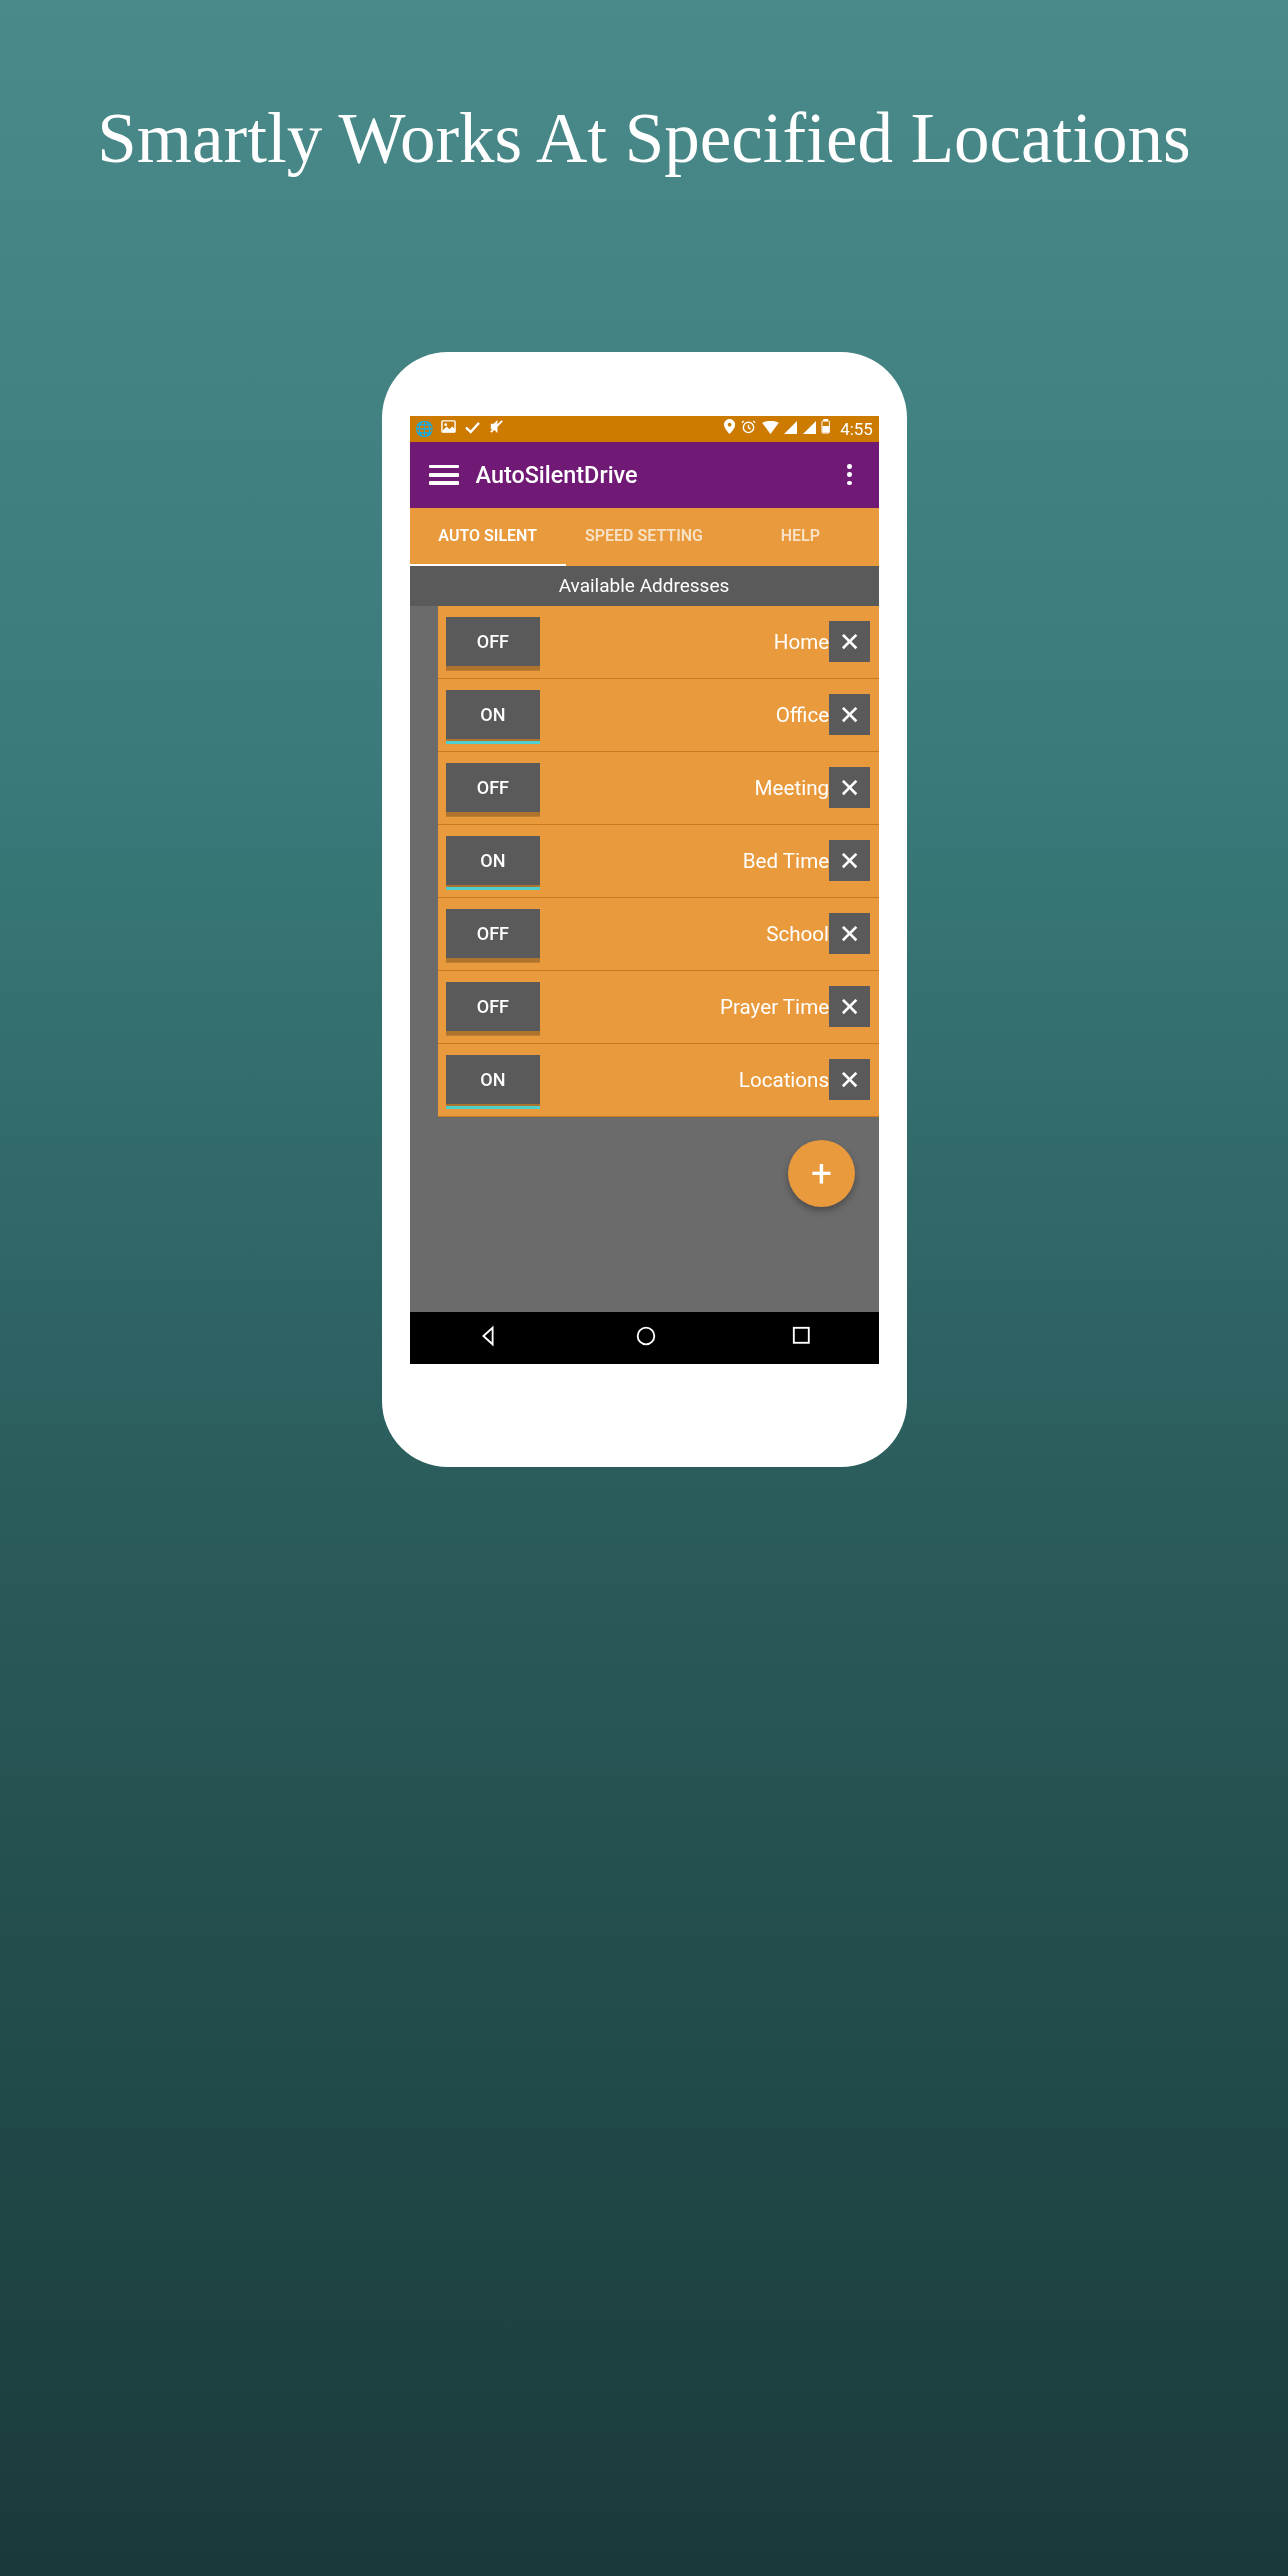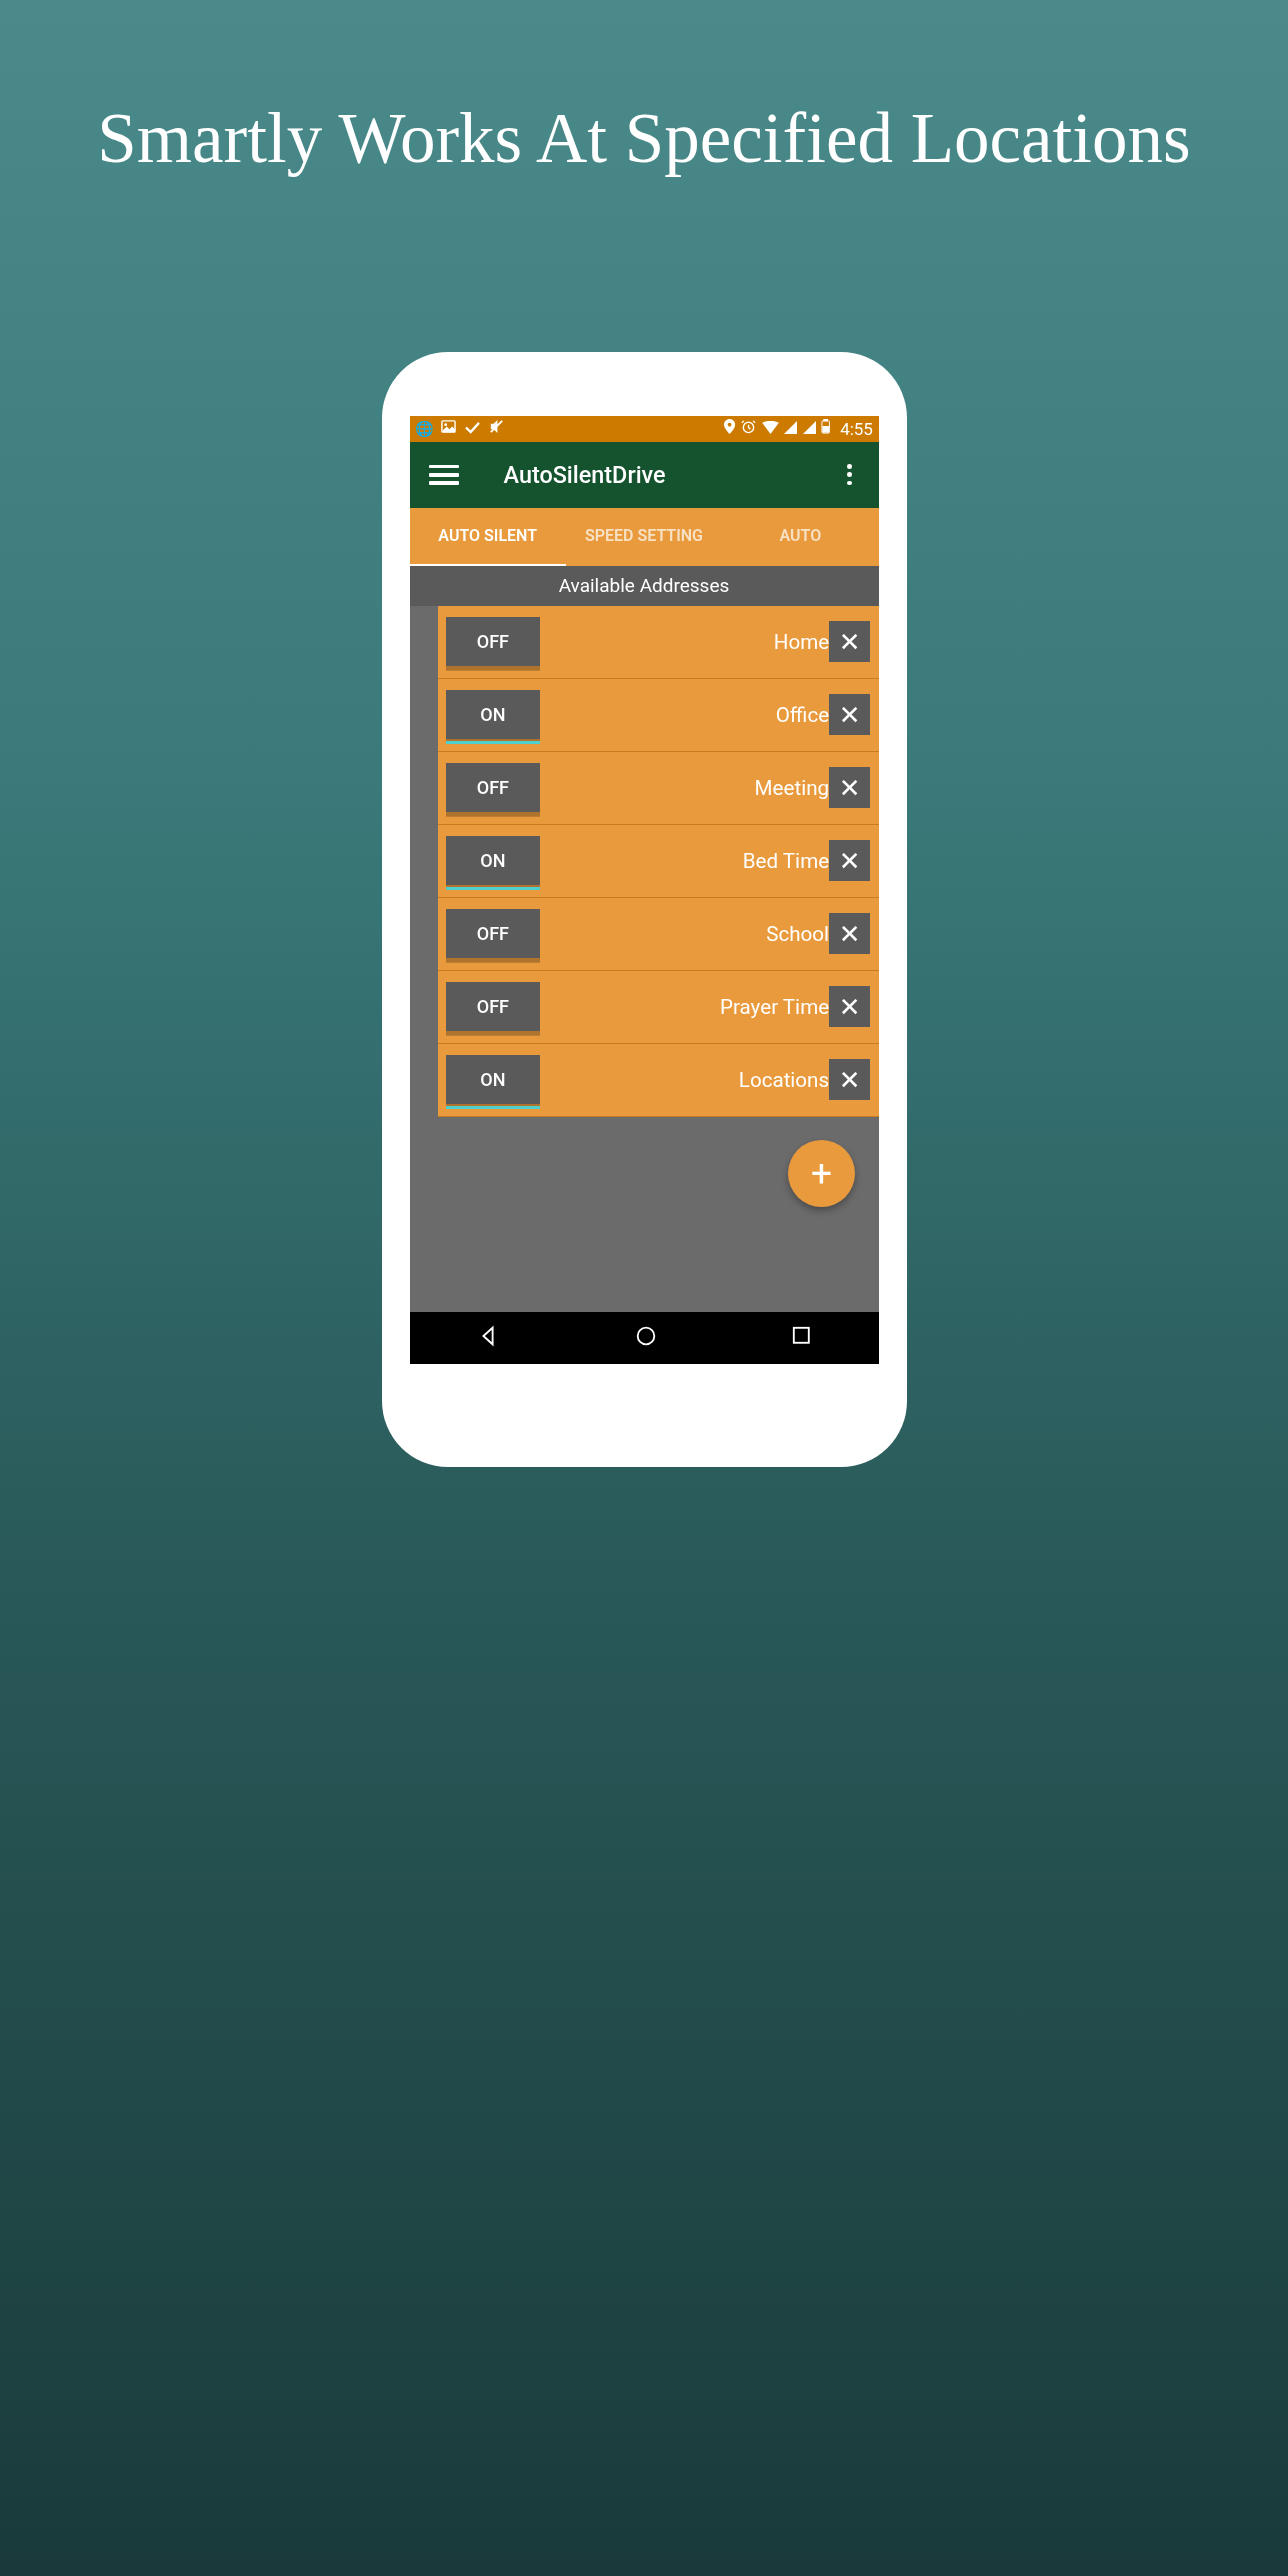--- a/index.html
+++ b/index.html
@@ -64,25 +64,24 @@
       display: flex;
       align-items: center;
       gap: 5.6px;
     }
     .status-time {
       font-size: 17px;
       margin-left: 3.7px;
     }
     .app-bar {
       height: 66px;
-      background: #14532d;
+      background: #701a75;
       display: flex;
       align-items: center;
       padding: 12px 19px;
-      gap: 28px;
     }
     .hamburger {
       width: 30px;
       display: flex;
       flex-direction: column;
       gap: 4.7px;
     }
     .hamburger span {
       height: 3.7px;
       background: white;
@@ -298,21 +297,21 @@
       <div class="menu-dots">
         <span></span>
           <span></span>
           <span></span>
       </div>
     </div>
 
     <div class="tabs">
       <div class="tab active">AUTO SILENT</div>
       <div class="tab">SPEED SETTING</div>
-      <div class="tab">AUTO</div>
+      <div class="tab">HELP</div>
     </div>
 
     <div class="section-header">Available Addresses</div>
 
     <div class="list-container">
       <div class="list-row">
         <div class="toggle-btn">OFF</div>
         <div class="row-label">Home</div>
         <div class="delete-btn">✕</div>
       </div>

